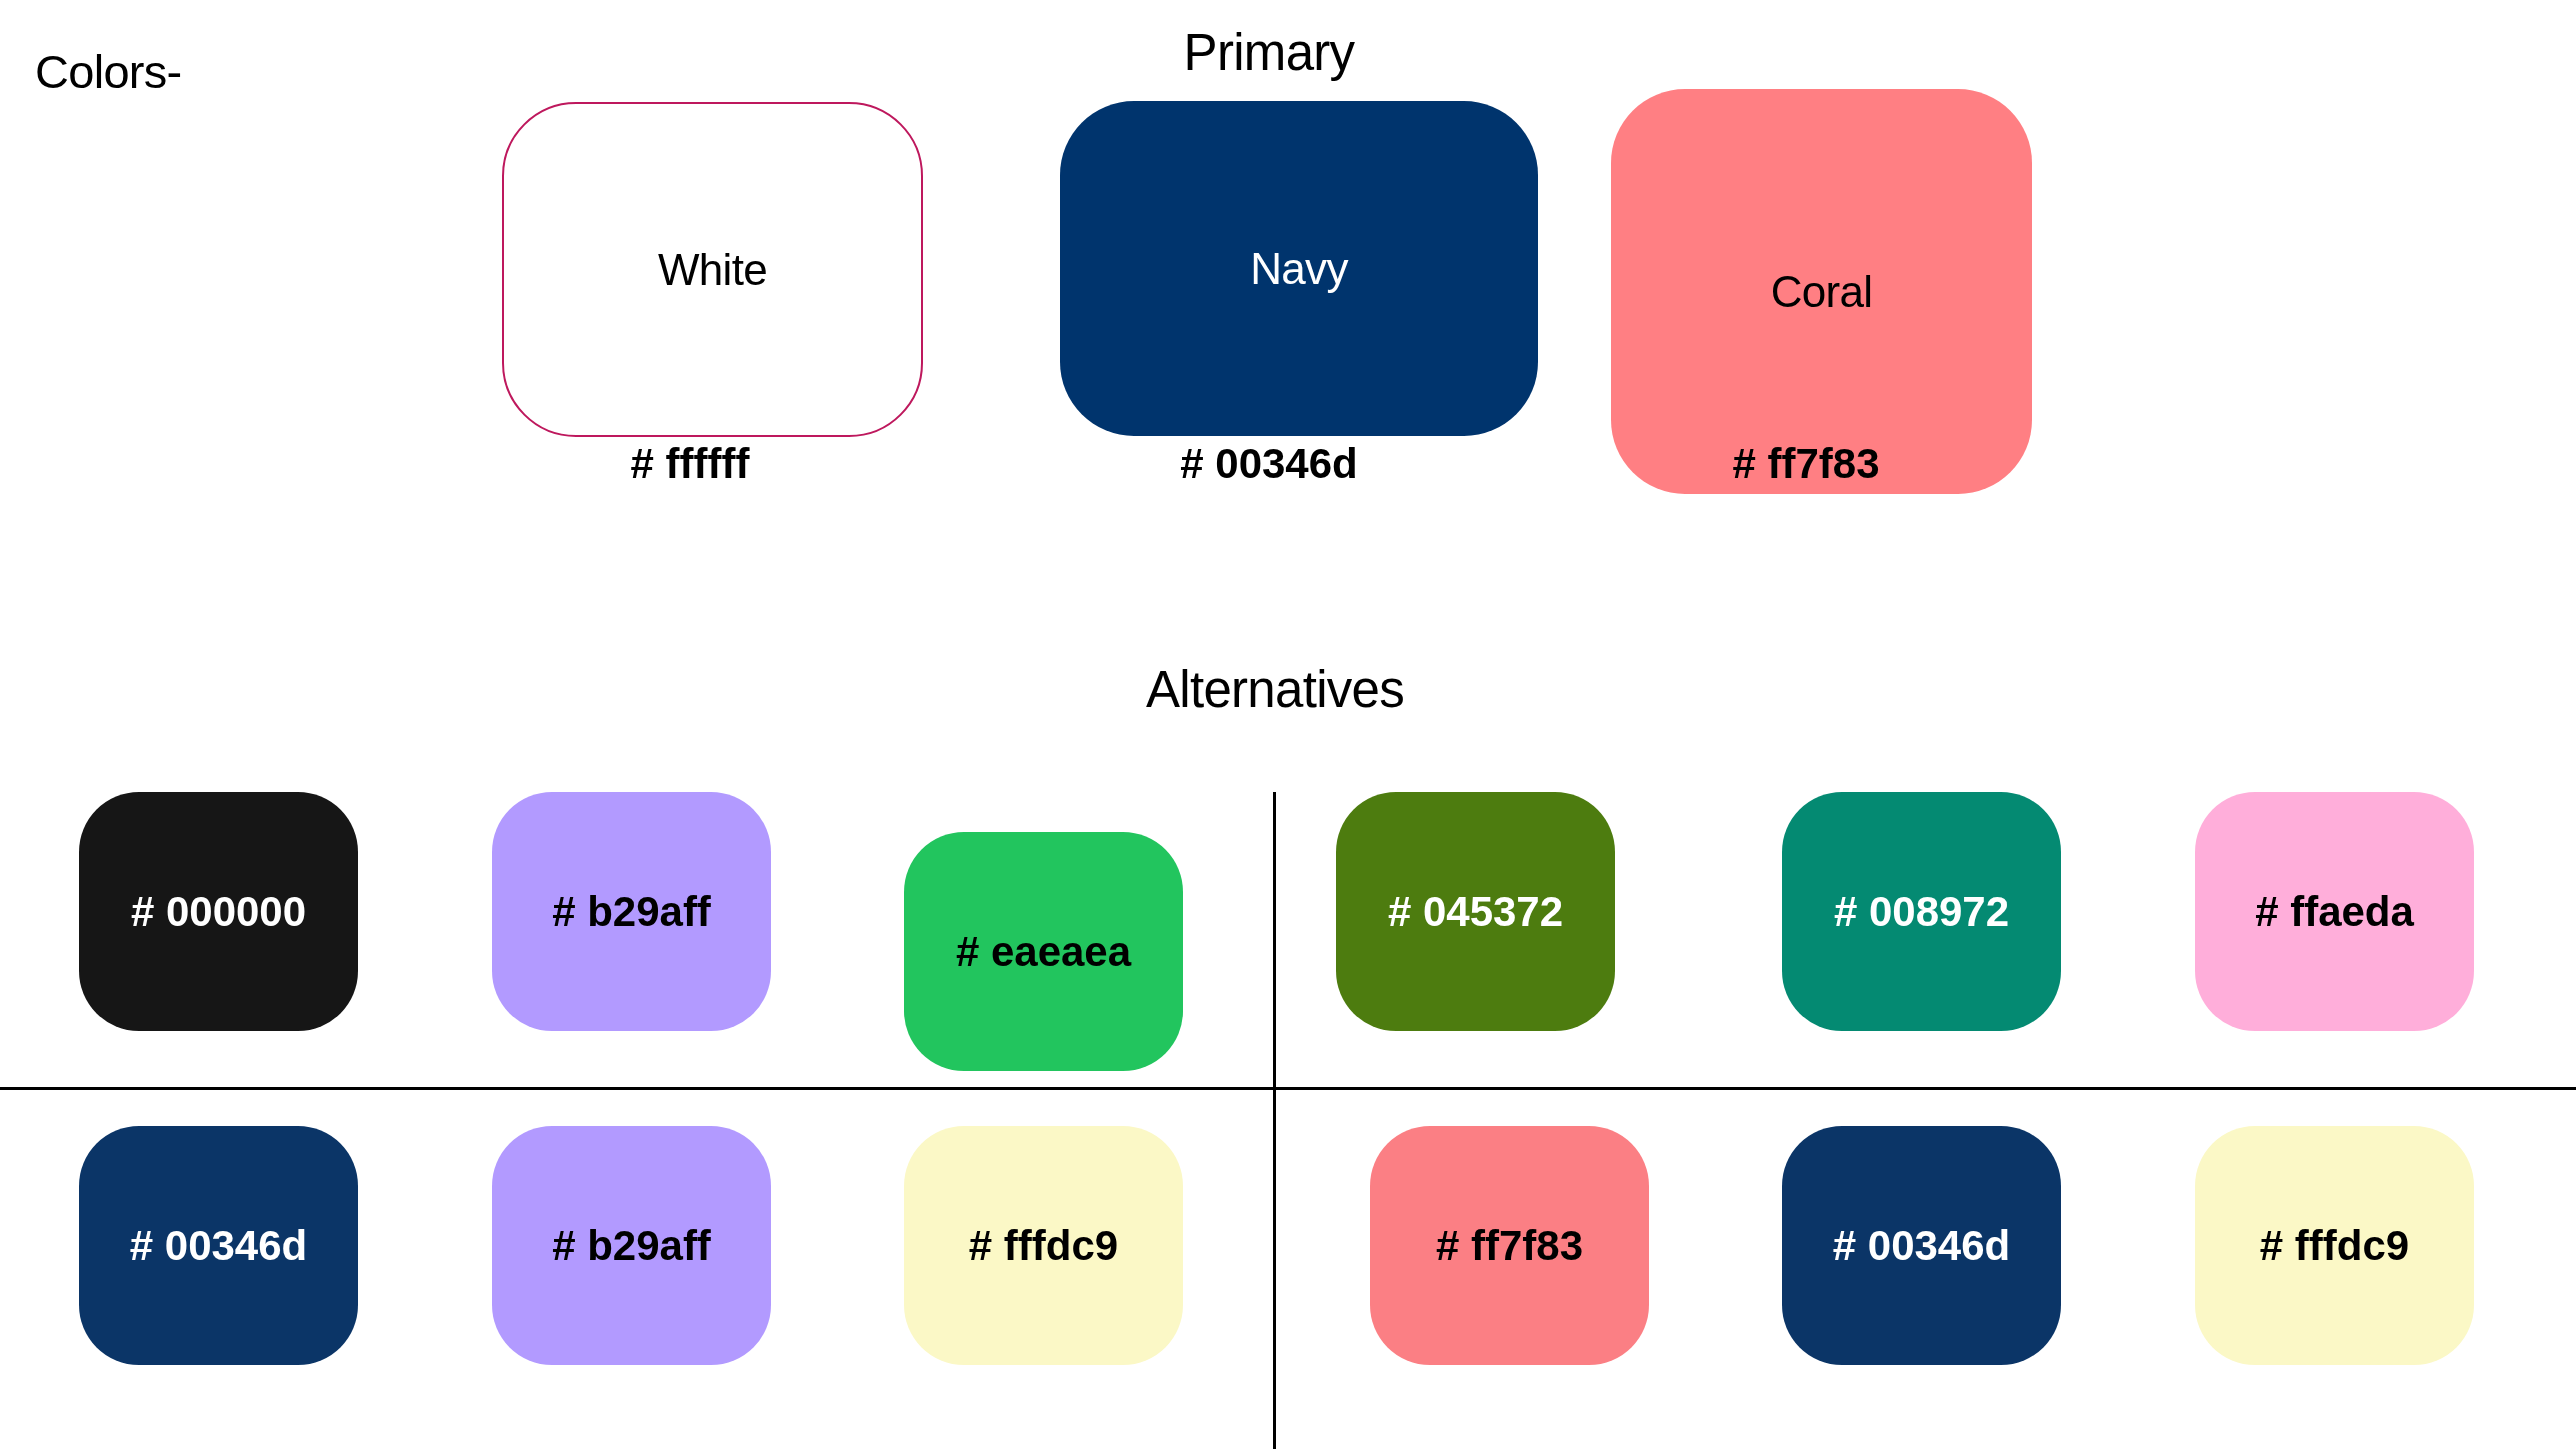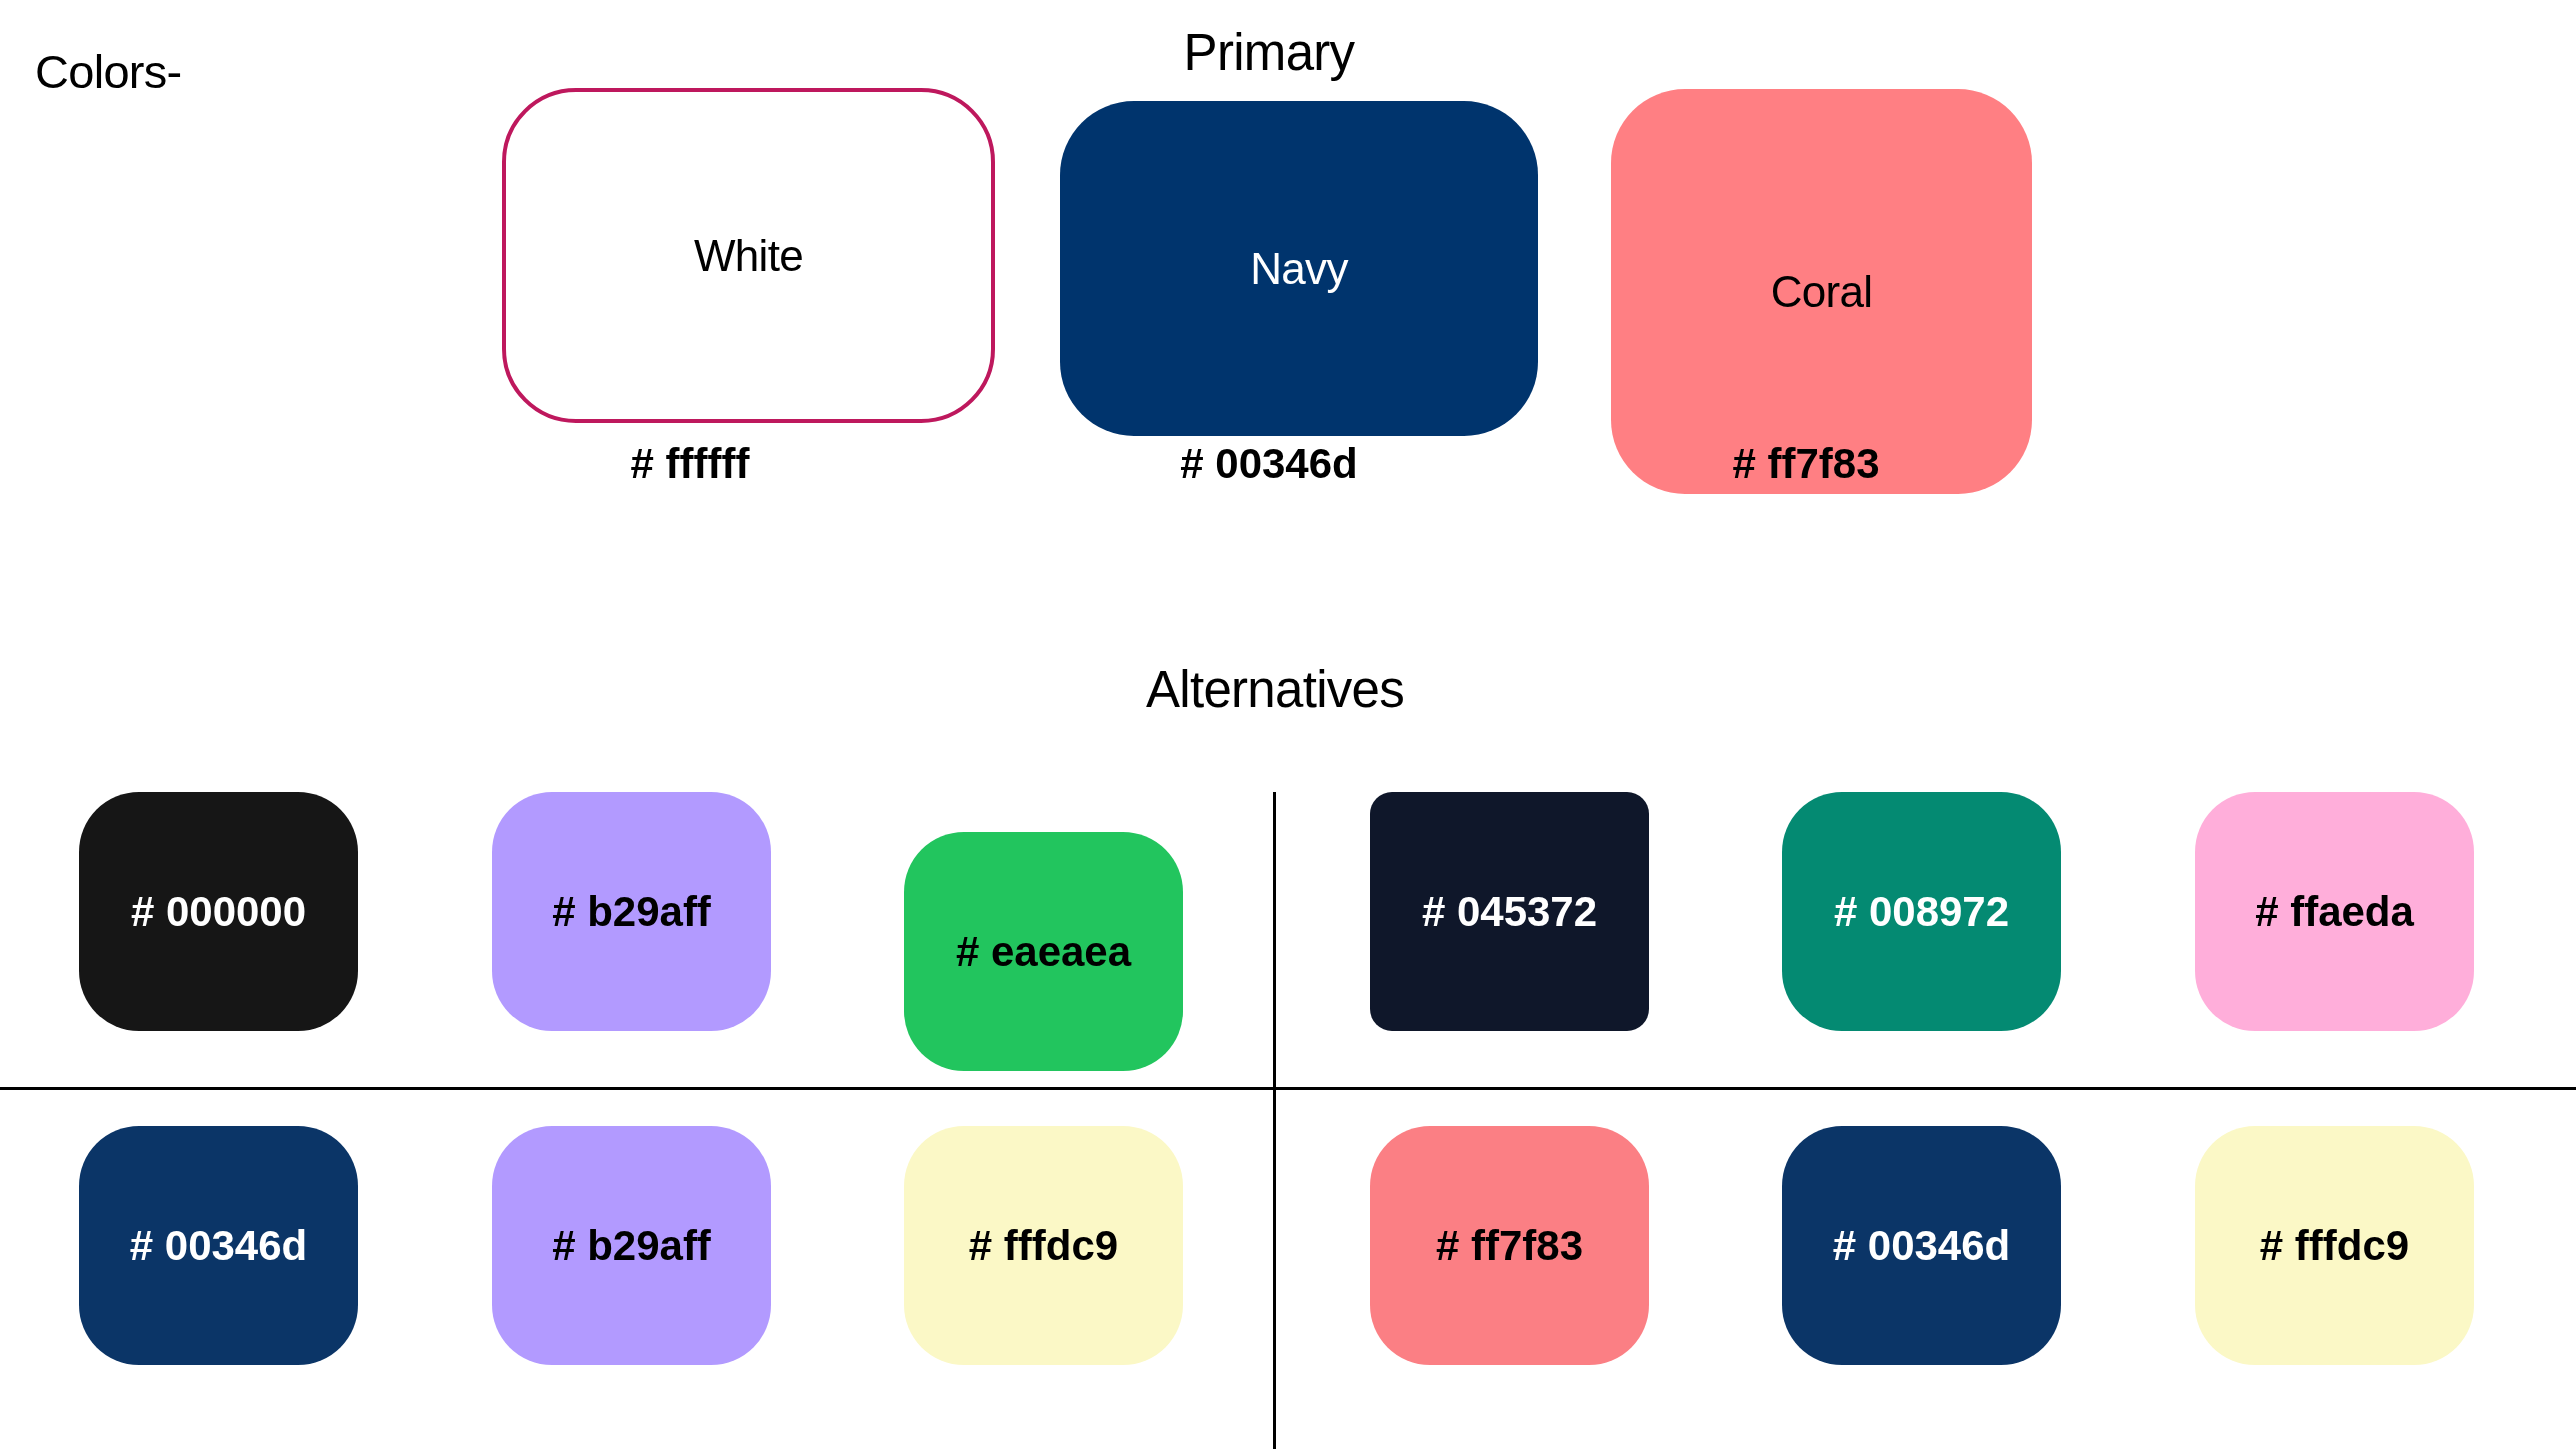--- a/index.html
+++ b/index.html
@@ -49,22 +49,22 @@
     position:absolute;
     font-size:42px;line-height:1;
     letter-spacing:0px;
     font-weight:700;
     white-space:nowrap;
     text-align:center;
     transform:translateX(-50%);
   }
 
   
-  #chip-white{left:502px;top:88px;width:493px;height:335px;
-    background:#ffffff;border:4px solid #be185d;box-sizing:border-box;}
+  #chip-white{left:502px;top:102px;width:421px;height:335px;
+    background:#ffffff;border:2px solid #be185d;box-sizing:border-box;}
   #hex-white{left:690px;top:443px;}
 
   #chip-navy{left:1060px;top:101px;width:478px;height:335px;background:#00346d;}
   #chip-navy .chip-name{color:#ffffff;}
   #hex-navy{left:1269px;top:443px;}
 
   #chip-coral{left:1611px;top:89px;width:421px;height:405px;background:#ff7f83;}
   #chip-coral .chip-name{color:#000000;}
   #hex-coral{left:1806px;top:443px;}
 
@@ -126,21 +126,21 @@
   <div class="alt-grid" id="alt-grid">
       <div class="alt-chip" style="left: 79px; top: 792px; background: rgb(22, 22, 22);">
         <span class="alt-hex" style="color: rgb(255, 255, 255);"># 000000</span>
       </div>
       <div class="alt-chip" style="left: 492px; top: 792px; background: rgb(178, 154, 255);">
         <span class="alt-hex" style="color: rgb(0, 0, 0);"># b29aff</span>
       </div>
       <div class="alt-chip" style="left: 904px; top: 792px; background: #22c55e; margin-top: 40px;">
         <span class="alt-hex" style="color: rgb(0, 0, 0);"># eaeaea</span>
       </div>
-      <div class="alt-chip" style="left: 1370px; top: 792px; background: #0f172a; border-radius: 22px;">
+      <div class="alt-chip" style="left: 1336px; top: 792px; background: #4d7c0f;">
         <span class="alt-hex" style="color: rgb(255, 255, 255);"># 045372</span>
       </div>
       <div class="alt-chip" style="left: 1782px; top: 792px; background: rgb(4, 138, 114);">
         <span class="alt-hex" style="color: rgb(255, 255, 255);"># 008972</span>
       </div>
       <div class="alt-chip" style="left: 2195px; top: 792px; background: rgb(255, 174, 218);">
         <span class="alt-hex" style="color: rgb(0, 0, 0);"># ffaeda</span>
       </div>
       <div class="alt-chip" style="left: 79px; top: 1126px; background: rgb(11, 53, 103);">
         <span class="alt-hex" style="color: rgb(255, 255, 255);"># 00346d</span>

